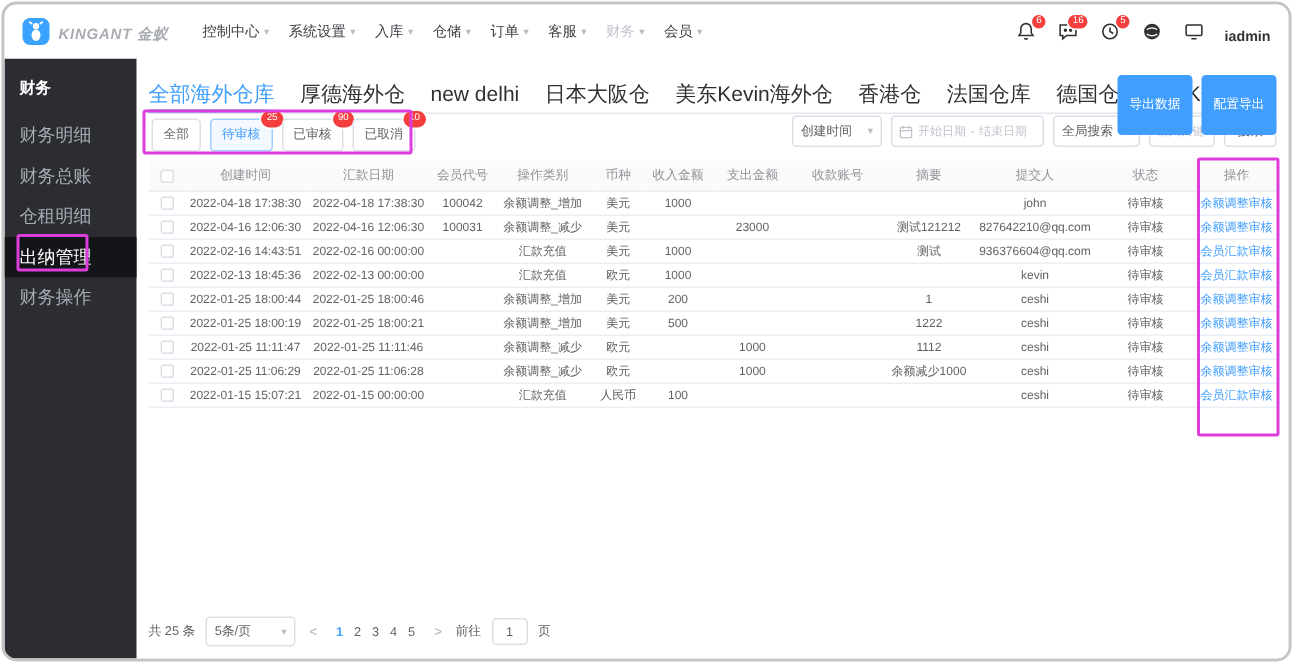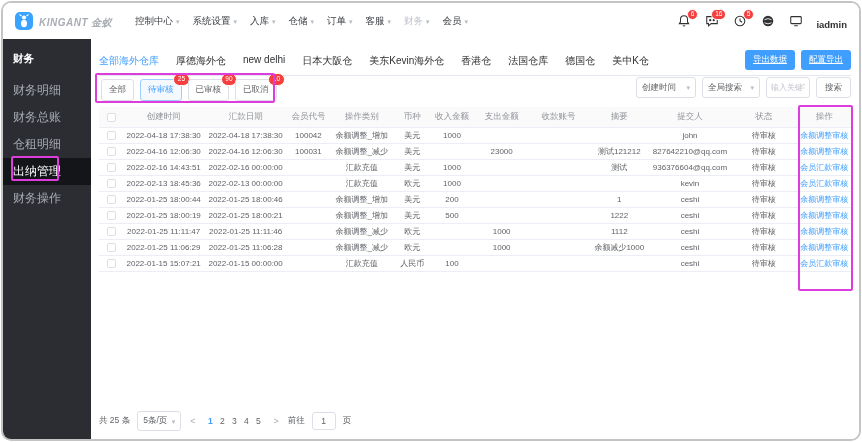--- a/index.html
+++ b/index.html
@@ -28,24 +28,24 @@
 
   
   .sidebar{position:absolute;left:0;top:36px;width:88px;bottom:0;background:var(--sb-bg);z-index:2;}
   .sb-title{color:#fff;font-size:10.5px;font-weight:bold;padding:13px 0 11px 10px;}
   .sb-item{height:27px;display:flex;align-items:center;padding-left:10px;font-size:12px;color:#aab;color:#a8abb2;cursor:pointer;white-space:nowrap;}
   .sb-item.active{background:var(--sb-active);color:#fff;}
 
   
   .content{position:absolute;left:88px;top:36px;right:0;bottom:0;background:#fff;}
   .tabs{position:absolute;left:8px;right:8px;top:12px;height:25px;display:flex;gap:17px;border-bottom:1px solid #e4e7ed;}
-  .tab{font-size:10px;color:#303133;padding:3px 0 6px;cursor:pointer;white-space:nowrap;}
+  .tab{font-size:14px;color:#303133;padding:3px 0 6px;cursor:pointer;white-space:nowrap;}
   .tab.active{color:var(--accent);border-bottom:2px solid var(--accent);}
   .export-btns{position:absolute;right:8px;top:11px;display:flex;gap:6px;z-index:2;}
-  .btn-primary{background:var(--accent);color:#fff;border:none;border-radius:3px;font-size:8.5px;padding:4px 8px;cursor:pointer;white-space:nowrap;text-decoration:underline;}
+  .btn-primary{background:var(--accent);color:#fff;border:none;border-radius:3px;font-size:8.5px;padding:14px 8px;cursor:pointer;white-space:nowrap;}
 
   .filter-row{position:absolute;left:8px;right:8px;top:38px;height:24px;}
   .filters{position:absolute;left:2px;top:2px;display:flex;gap:6px;}
   .fbtn{position:relative;background:#fff;border:1px solid var(--bd);border-radius:3px;font-size:8.5px;color:var(--txt);padding:4px 7px;cursor:pointer;white-space:nowrap;}
   .fbtn.active{border-color:#9fcdff;color:var(--accent);background:#f4f9ff;}
   .fbadge{position:absolute;top:-7px;right:-9px;background:var(--badge);color:#fff;font-size:6.5px;line-height:1;padding:2px 3.5px;border-radius:8px;border:1px solid #fff;}
 
   .search-controls{position:absolute;right:0;top:0;display:flex;gap:6px;align-items:center;}
   .select{height:21px;border:1px solid var(--bd);border-radius:3px;background:#fff;display:flex;align-items:center;justify-content:space-between;padding:0 5px;font-size:8.5px;color:var(--txt);cursor:pointer;white-space:nowrap;}
   .select .caret{margin-left:4px;}
@@ -59,21 +59,21 @@
 
   
   .grid{position:absolute;left:8px;right:8px;top:68px;width:calc(100% - 16px);border-collapse:collapse;table-layout:fixed;}
   .grid th{height:20px;background:#fafafa;font-size:8.5px;font-weight:400;color:var(--txt-light);border-bottom:1px solid var(--line);text-align:center;overflow:hidden;white-space:nowrap;}
   .grid td{height:16px;font-size:8px;color:var(--txt);border-bottom:1px solid var(--line);text-align:center;overflow:hidden;white-space:nowrap;padding:0 1px;}
   .grid td.link{color:var(--accent);cursor:pointer;}
   .cb{display:inline-block;width:9px;height:9px;border:1px solid var(--bd);border-radius:2px;background:#fff;vertical-align:middle;cursor:pointer;}
 
   
   .pager{position:absolute;left:8px;top:372px;display:flex;align-items:center;gap:7px;font-size:8.5px;color:var(--txt);}
-  .sel-size{width:44px;height:20px;}
+  .sel-size{width:60px;height:20px;}
   .pg-arrow{color:#a8abb2;cursor:pointer;padding:0 2px;font-size:9px;}
   .pg-num{display:inline-block;min-width:12px;text-align:center;cursor:pointer;color:var(--txt);font-size:8.5px;padding:0 1px;}
   .pg-num.active{color:var(--accent);font-weight:bold;}
   .goto{color:var(--txt);}
   .goto-input{width:24px;height:18px;border:1px solid var(--bd);border-radius:3px;text-align:center;font-size:8.5px;color:var(--txt);}
 
   
   .anno{position:absolute;border:2px solid var(--anno);border-radius:2px;pointer-events:none;z-index:8;}
   #anno-sidebar{left:8px;top:153px;width:48px;height:25px;}
   #anno-filters{left:4px;top:34px;width:180px;height:30px;}
@@ -201,20 +201,29 @@
       <div class="filters" id="filters">
           <button class="fbtn">全部</button>
           <button class="fbtn active">待审核<span class="fbadge">25</span></button>
           <button class="fbtn">已审核<span class="fbadge">90</span></button>
           <button class="fbtn">已取消<span class="fbadge">10</span></button>
         </div>
       <div class="search-controls">
         <div class="select sel-time">
           <span>创建时间</span>
           <span class="caret">▾</span>
+        </div>
+        <div class="date-range">
+          <svg width="10" height="10" viewBox="0 0 16 16" fill="none" stroke="#c0c4cc" stroke-width="1.4">
+              <rect x="2" y="3" width="12" height="11" rx="1"></rect>
+              <path d="M2 6.5 h12 M5 1.5 v3 M11 1.5 v3"></path>
+            </svg>
+          <span class="ph">开始日期</span>
+          <span class="ph">-</span>
+          <span class="ph">结束日期</span>
         </div>
         <div class="select sel-scope">
           <span>全局搜索</span>
           <span class="caret">▾</span>
         </div>
         <input class="kw" placeholder="输入关键字" style="">
         <button class="btn-plain">搜索</button>
       </div>
     </div>
 

